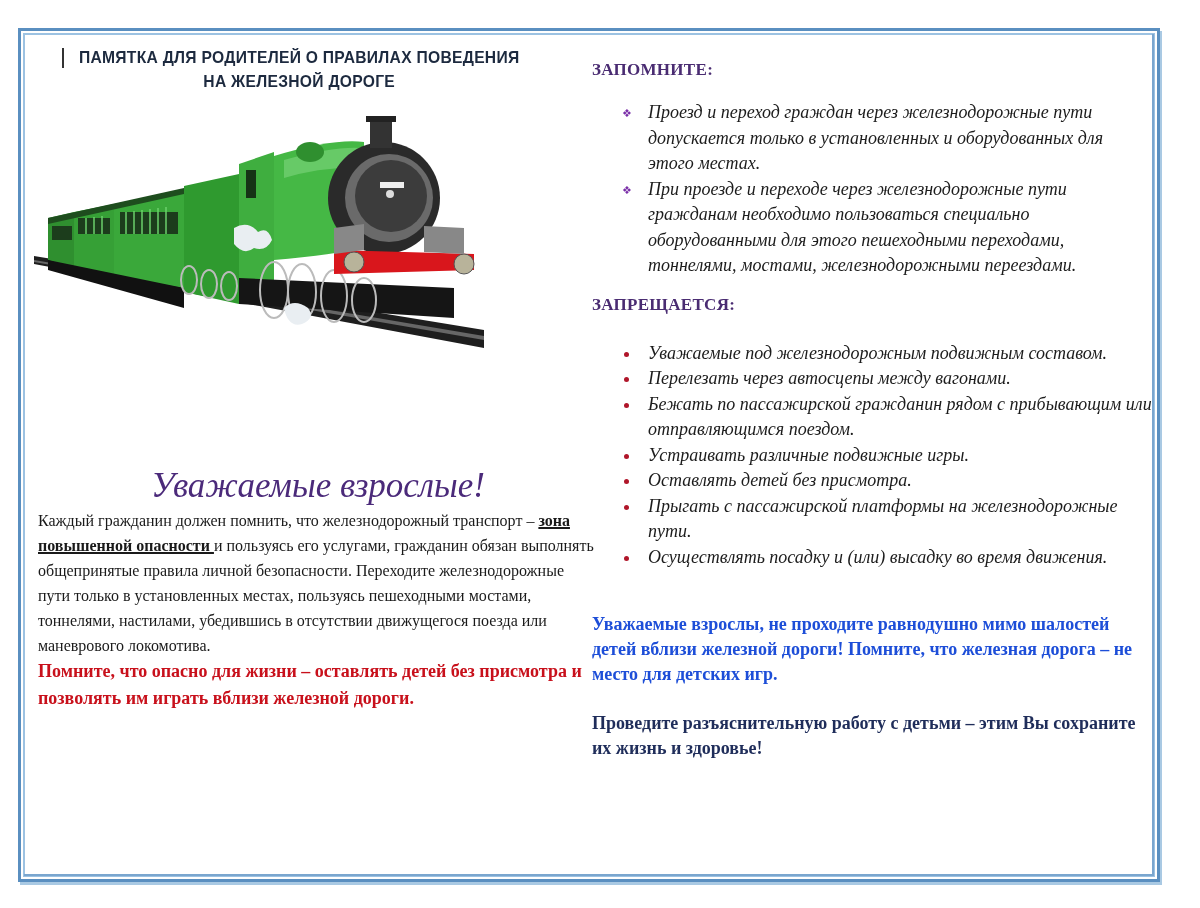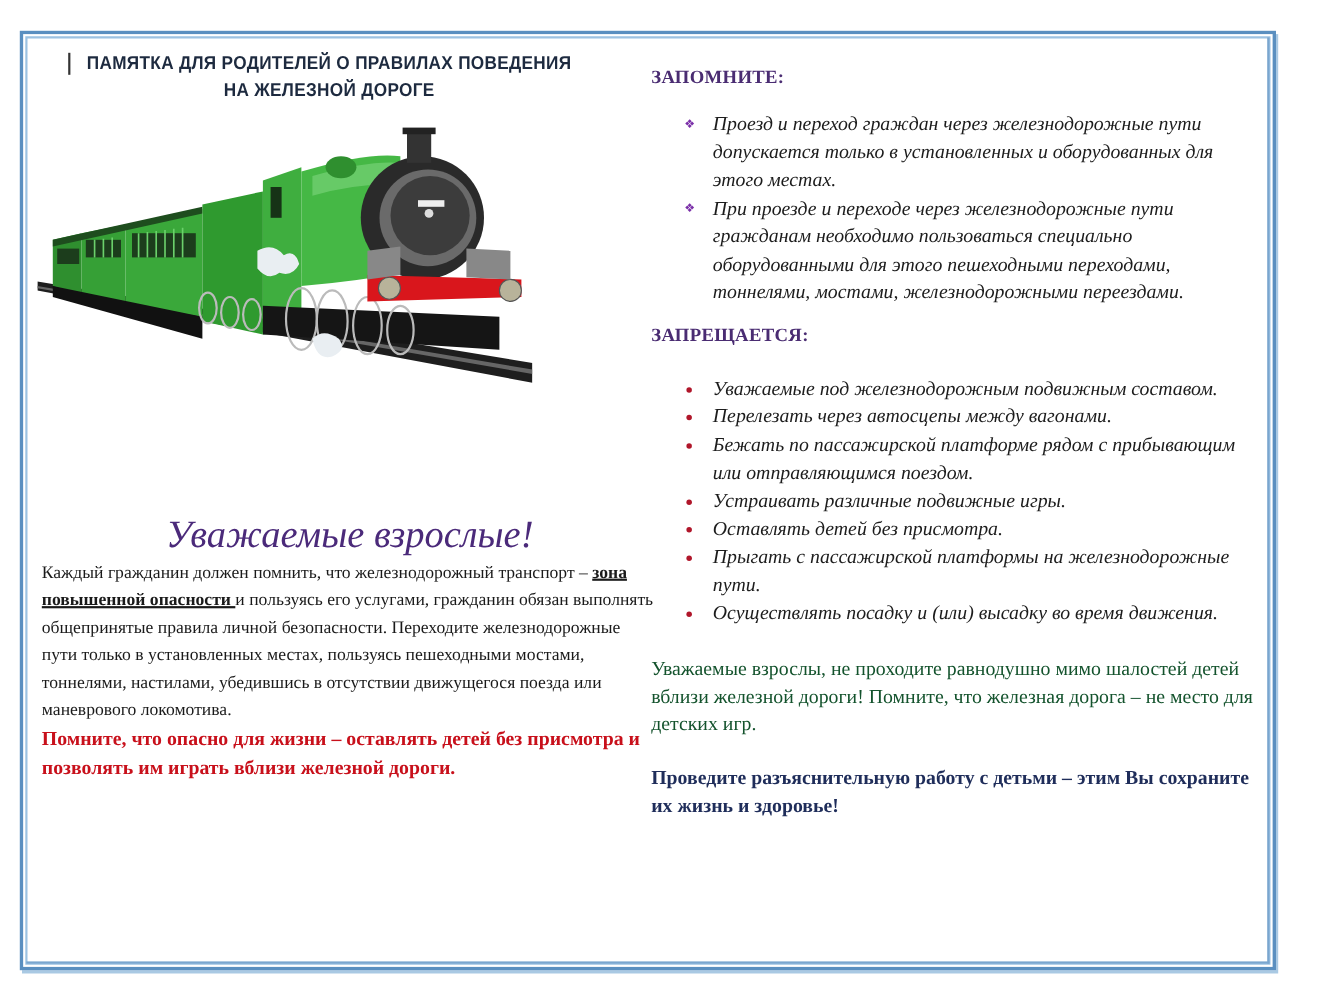--- a/index.html
+++ b/index.html
@@ -54,21 +54,21 @@
       color: #7a2fa8; font-size: 11px; line-height: 10px; font-style: normal;
     }
     .bullet-dot {
       position: absolute; left: 4px; top: 11px; width: 5px; height: 5px; border-radius: 50%;
       background: #b0162a;
     }
     .sec2 { margin-top: 16px; }
     .sec2 ul.rules { margin-top: 26px; }
 
     .final-blue {
-      margin-top: 26px; color: #14532d; font-weight: normal; font-size: 18px; line-height: 25px;
+      margin-top: 42px; color: #1d4ed8; font-weight: bold; font-size: 18px; line-height: 25px;
     }
     .final-blue2 { margin-top: 24px; color: #1f2d5a; font-weight: bold; font-size: 18px; line-height: 25px; }
   </style>
 </head>
 <body>
 
 <div class="frame"></div>
 <div class="frame-inner"></div>
 
 <div class="cursor"></div>
@@ -155,21 +155,21 @@
       <li><span class="bullet-diamond">❖</span><span>Проезд и переход граждан через железнодорожные пути допускается только в установленных и оборудованных для этого местах.</span></li>
       <li><span class="bullet-diamond">❖</span><span>При проезде и переходе через железнодорожные пути гражданам необходимо пользоваться специально оборудованными для этого пешеходными переходами, тоннелями, мостами, железнодорожными переездами.</span></li>
     </ul>
   </div>
 
   <div class="sec2">
     <div class="section-head">ЗАПРЕЩАЕТСЯ:</div>
     <ul class="rules">
       <li><span class="bullet-dot"></span><span>Уважаемые под железнодорожным подвижным составом.</span></li>
       <li><span class="bullet-dot"></span><span>Перелезать через автосцепы между вагонами.</span></li>
-      <li><span class="bullet-dot"></span><span>Бежать по пассажирской платформе рядом с прибывающим или отправляющимся поездом.</span></li>
+      <li><span class="bullet-dot"></span><span>Бежать по пассажирской гражданин рядом с прибывающим или отправляющимся поездом.</span></li>
       <li><span class="bullet-dot"></span><span>Устраивать различные подвижные игры.</span></li>
       <li><span class="bullet-dot"></span><span>Оставлять детей без присмотра.</span></li>
       <li><span class="bullet-dot"></span><span>Прыгать с пассажирской платформы на железнодорожные пути.</span></li>
       <li><span class="bullet-dot"></span><span>Осуществлять посадку и (или) высадку во время движения.</span></li>
     </ul>
   </div>
 
   <p class="final-blue">Уважаемые взрослы, не проходите равнодушно мимо шалостей детей вблизи железной дороги! Помните, что железная дорога – не место для детских игр.</p>
   <p class="final-blue2">Проведите разъяснительную работу с детьми – этим Вы сохраните их жизнь и здоровье!</p>
 </div>

